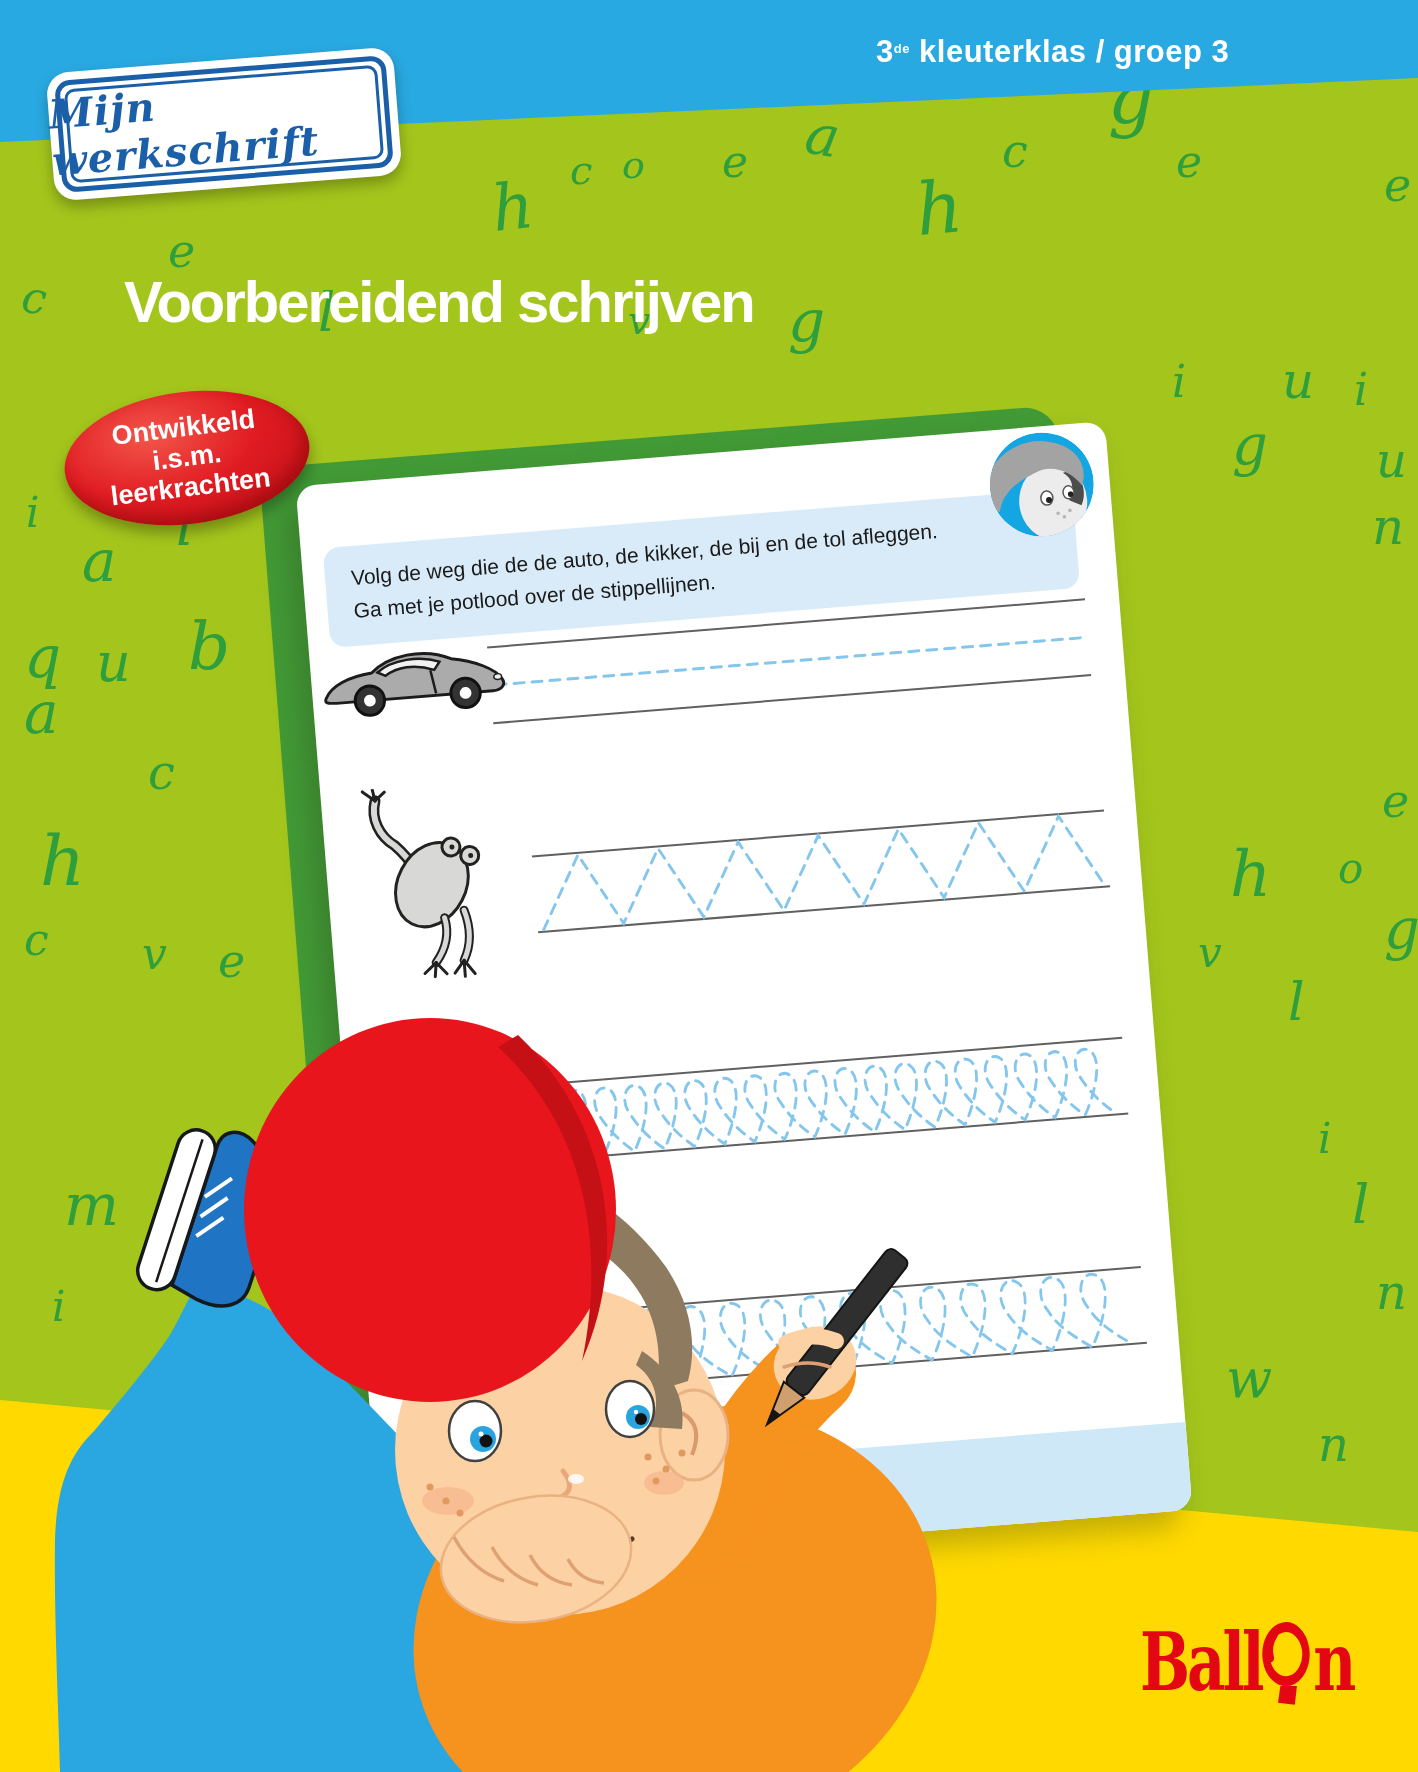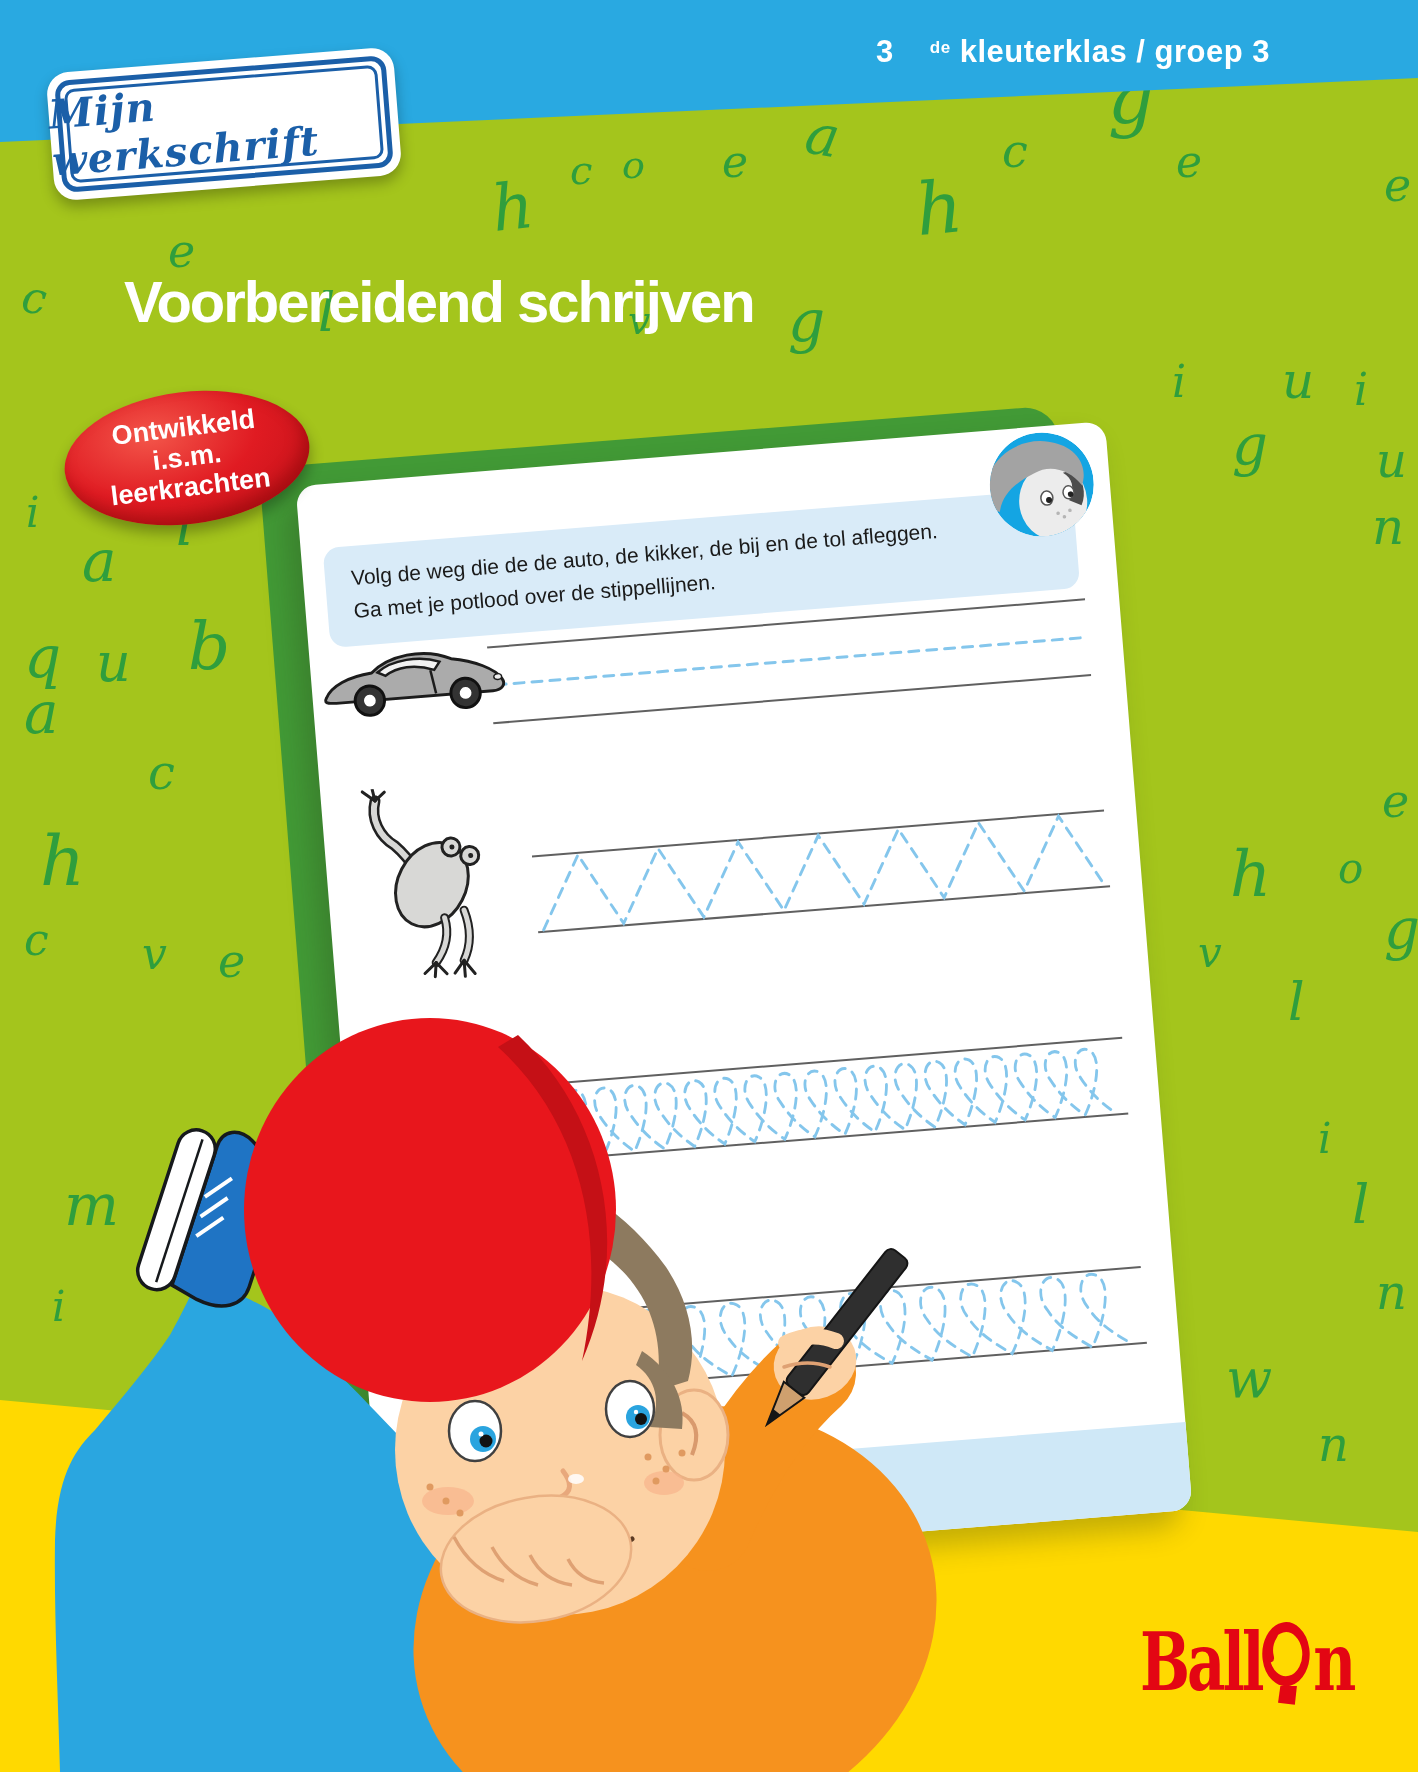--- a/index.html
+++ b/index.html
@@ -25,21 +25,21 @@
                 border-radius:22px;transform:rotate(-4.5deg);
                 box-shadow:0 7px 14px rgba(0,0,0,.28);}
   .series-badge .pin1{position:absolute;inset:8px;border:5px solid #1b5fa8;border-radius:15px;}
   .series-badge .pin2{position:absolute;inset:17px;border:3px solid #1b5fa8;border-radius:10px;}
   .series-badge .txt{position:absolute;inset:0;display:flex;align-items:center;justify-content:center;
                      color:#1b5fa8;font-family:"DejaVu Serif",serif;font-style:italic;font-weight:bold;
                      font-size:40px;letter-spacing:1px;}
 
   
   .grade{left:876px;top:34px;color:#fff;font-weight:bold;font-size:31px;letter-spacing:.5px;}
-  .grade sup{font-size:17px;vertical-align:9px;margin-left:36px;}
+  .grade sup{font-size:13px;vertical-align:9px;}
 
   
   .cover-title{left:124px;top:244px;color:#fff;font-weight:bold;font-size:58px;
                letter-spacing:-2px;white-space:nowrap;margin-top:24px;}
 
   
   .promo{left:64px;top:392px;width:246px;height:132px;border-radius:50%;
          transform:rotate(-7deg);
          background:radial-gradient(ellipse at 36% 30%,#f3564a 0%,#e01b22 48%,#bd0f17 100%);
          box-shadow:0 8px 14px rgba(0,0,0,.3), inset -5px -9px 16px rgba(110,0,0,.4);

